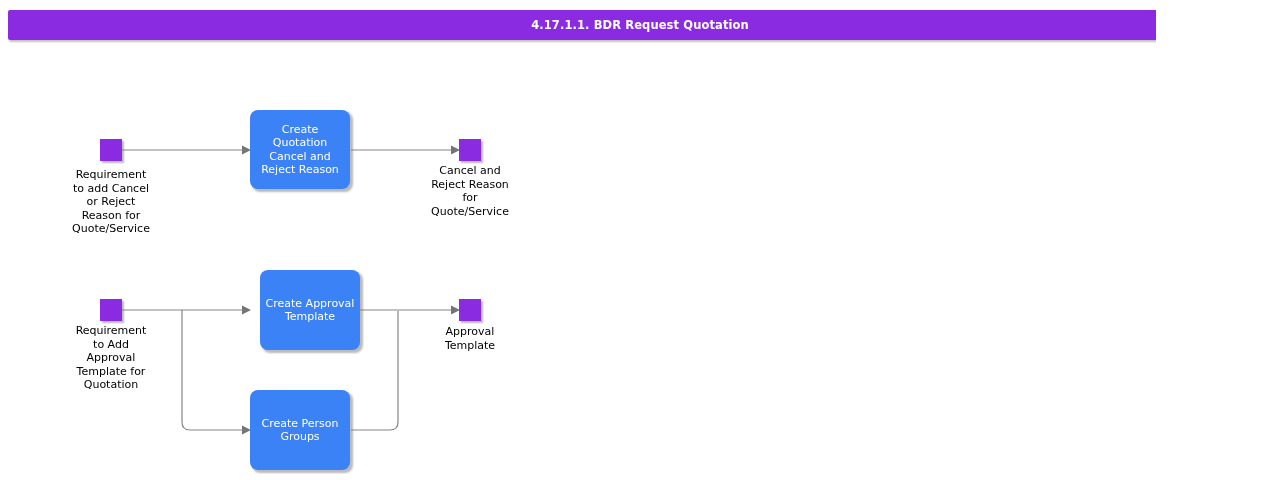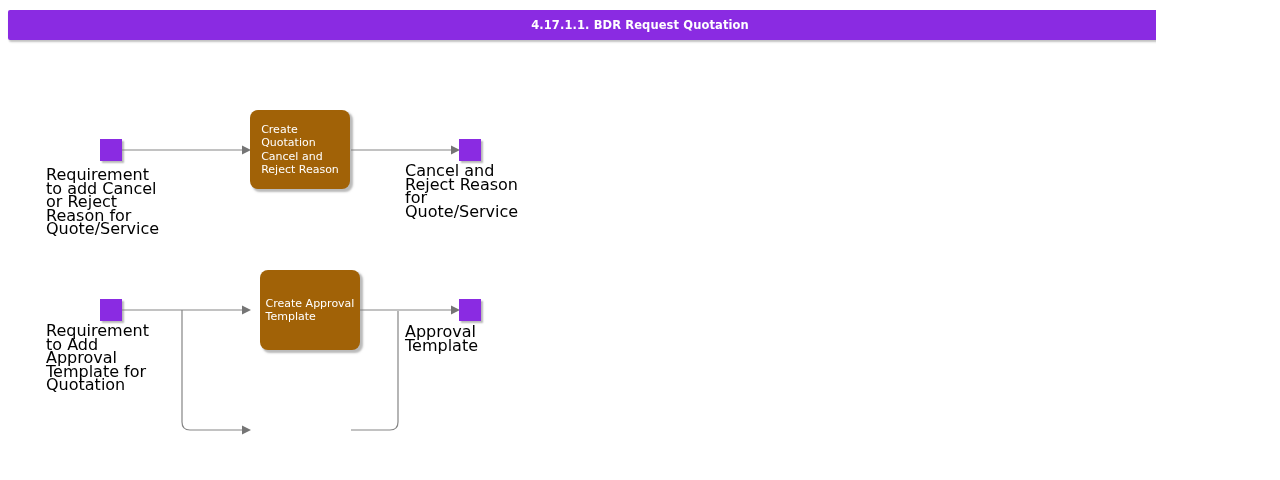--- a/index.html
+++ b/index.html
@@ -37,44 +37,46 @@
   .connector-layer {
     position: absolute;
     left: 0;
     top: 0;
     width: 1280px;
     height: 480px;
   }
   .process-box {
     position: absolute;
     width: 100px;
-    background: #a16207;
+    background: #3b82f6;
     border-radius: 8px;
     box-shadow: 2.5px 2.5px 2px rgba(120,120,120,0.5);
     display: flex;
     align-items: center;
     justify-content: center;
+    text-align: center;
     color: #ffffff;
     font-size: 11px;
     line-height: 13.5px;
     white-space: pre-line;
     cursor: pointer;
   }
   .event-square {
     position: absolute;
     width: 22px;
     height: 22px;
     background: #8A2BE2;
     box-shadow: 2px 2px 1.5px rgba(120,120,120,0.5);
   }
   .node-label {
     position: absolute;
     width: 130px;
+    text-align: center;
     color: #000000;
-    font-size: 16px;
+    font-size: 11px;
     line-height: 13.5px;
     white-space: pre-line;
   }
 </style>
 </head>
 <body>
 
 <div id="canvas">
 
   <div class="header-bar">
@@ -124,18 +126,22 @@
 to Add
 Approval
 Template for
 Quotation</div>
 
   <div class="process-box" style="left:260px; top:270px; height:80px;">
     <span>Create Approval
 Template</span>
   </div>
 
+  <div class="process-box" style="left:250px; top:390px; height:80px;">
+    <span>Create Person
+Groups</span>
+  </div>
 
   <div class="event-square" style="left:459px; top:299px;"></div>
   <div class="node-label" style="left:405px; top:325px;">Approval
 Template</div>
 
 </div>
 
 </body></html>

